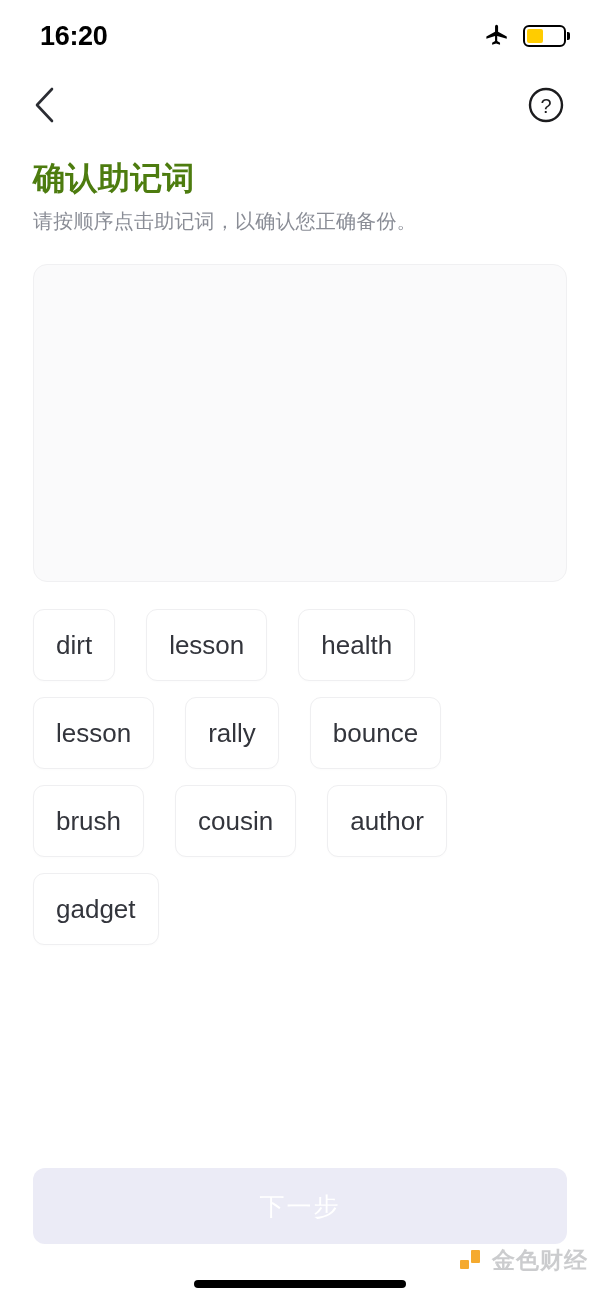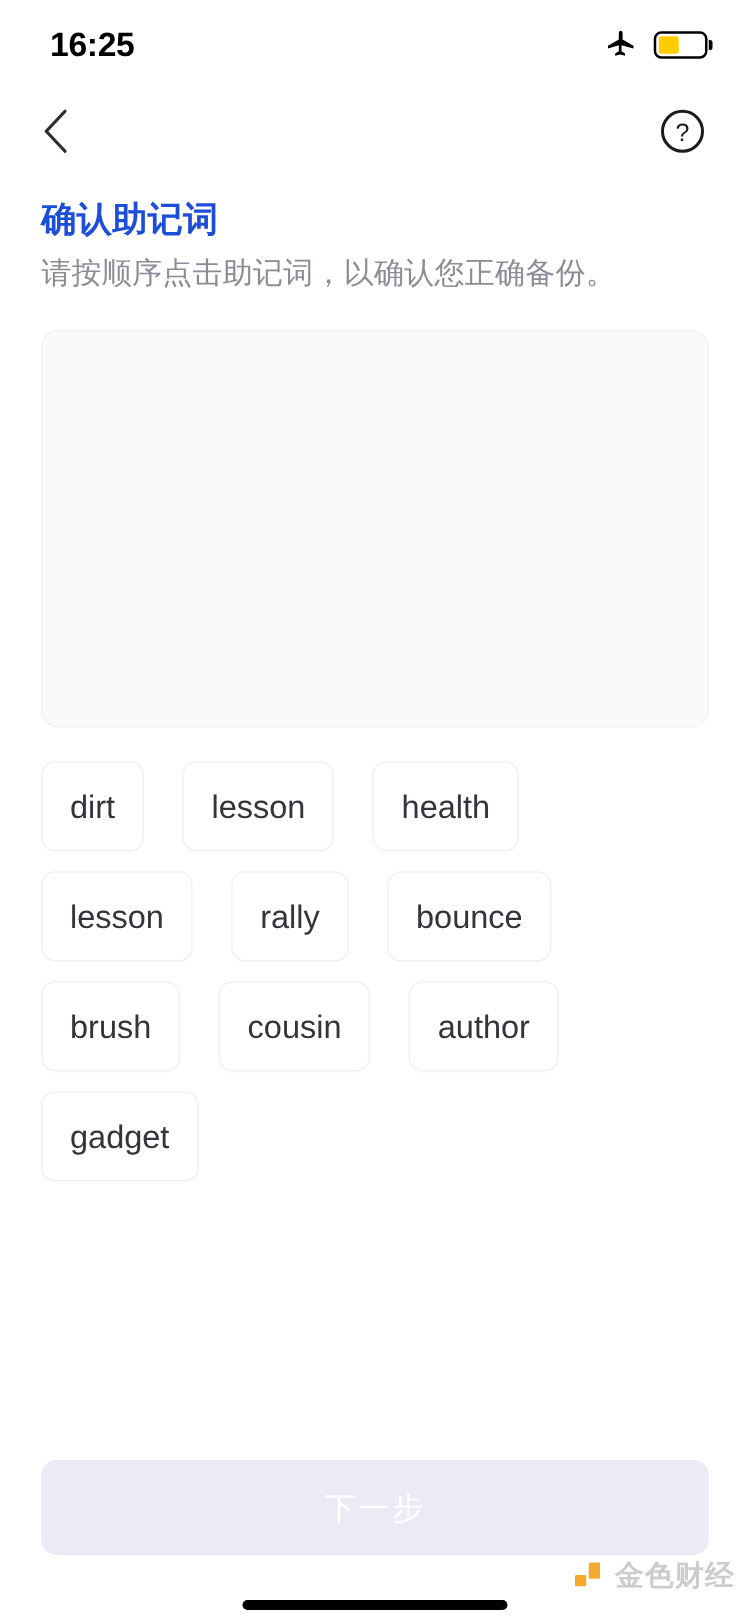--- a/index.html
+++ b/index.html
@@ -91,29 +91,29 @@
     align-items: center;
     justify-content: center;
     cursor: pointer;
   }
 
   
   .heading-block {
     padding: 20px 32px 0 33px;
   }
   .page-title {
-    font-size: 28px;
+    font-size: 32px;
     font-weight: bold;
-    color: #1d4ed8;
+    color: #4d7c0f;
     margin: 0;
     letter-spacing: 0.4px;
     line-height: 1.25;
   }
   .page-subtitle {
-    font-size: 24px;
+    font-size: 20px;
     color: #8A8D96;
     margin: 10px 0 0 0;
     letter-spacing: 0.2px;
     line-height: 1.35;
   }
 
   
   .answer-area {
     margin: 29px 33px 0 33px;
     height: 318px;
@@ -203,21 +203,21 @@
     width: 212px;
     height: 8px;
     border-radius: 4px;
     background: #000000;
   }
 </style>
 </head>
 <body>
 
 <div class="status-bar">
-  <span class="status-time">16:25</span>
+  <span class="status-time">16:20</span>
   <div class="status-right">
     <svg class="airplane-icon" viewBox="0 0 24 24">
       <path fill="#000000" d="M21 14.5v-2l-8-4.5V3.2c0-.9-.6-1.7-1.4-1.7S10.2 2.3 10.2 3.2V8l-8 4.5v2l8-2.4v4.6L7.5 18.3v1.7l3.7-1 3.6 1v-1.7l-2.6-1.6v-4.6l8.8 2.4z"></path>
     </svg>
     <div class="battery">
       <div class="battery-fill" id="battery-fill" style="width: 45%; background: rgb(255, 204, 0);"></div>
     </div>
   </div>
 </div>
 

